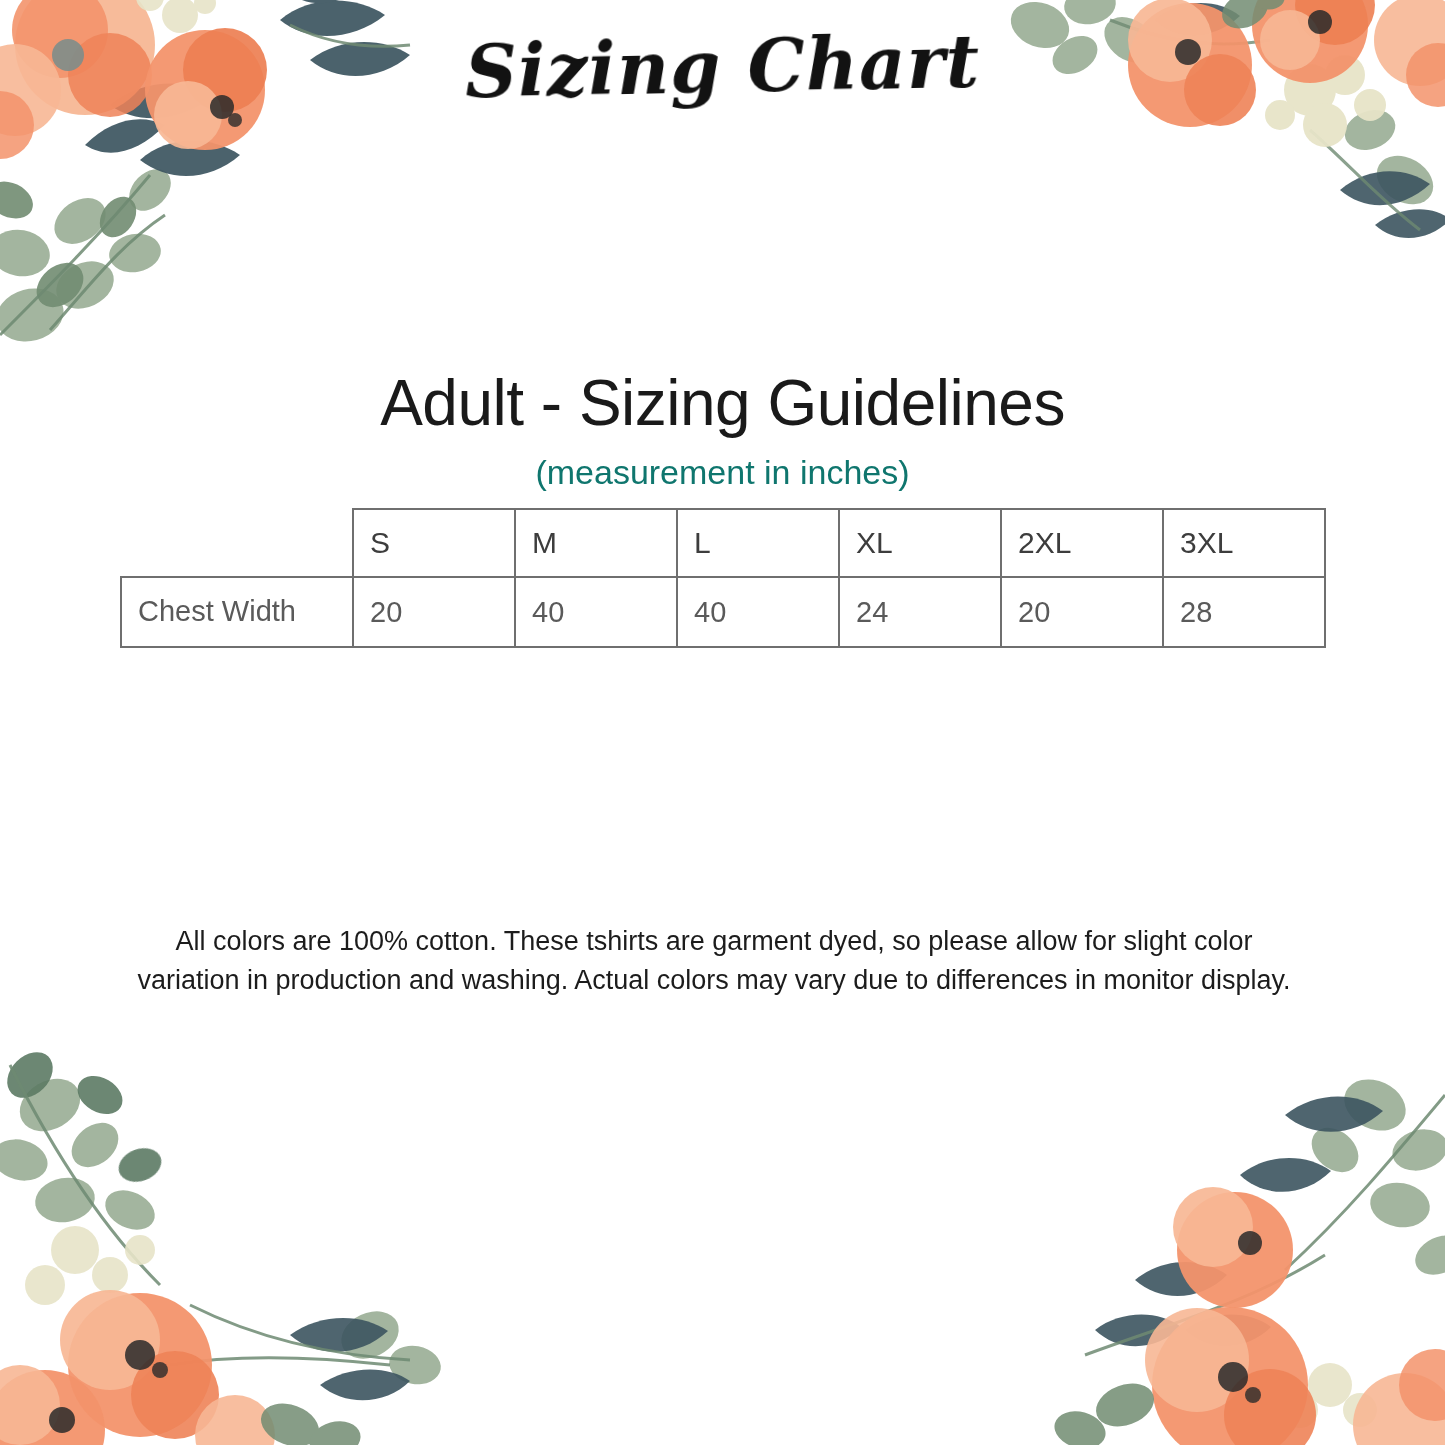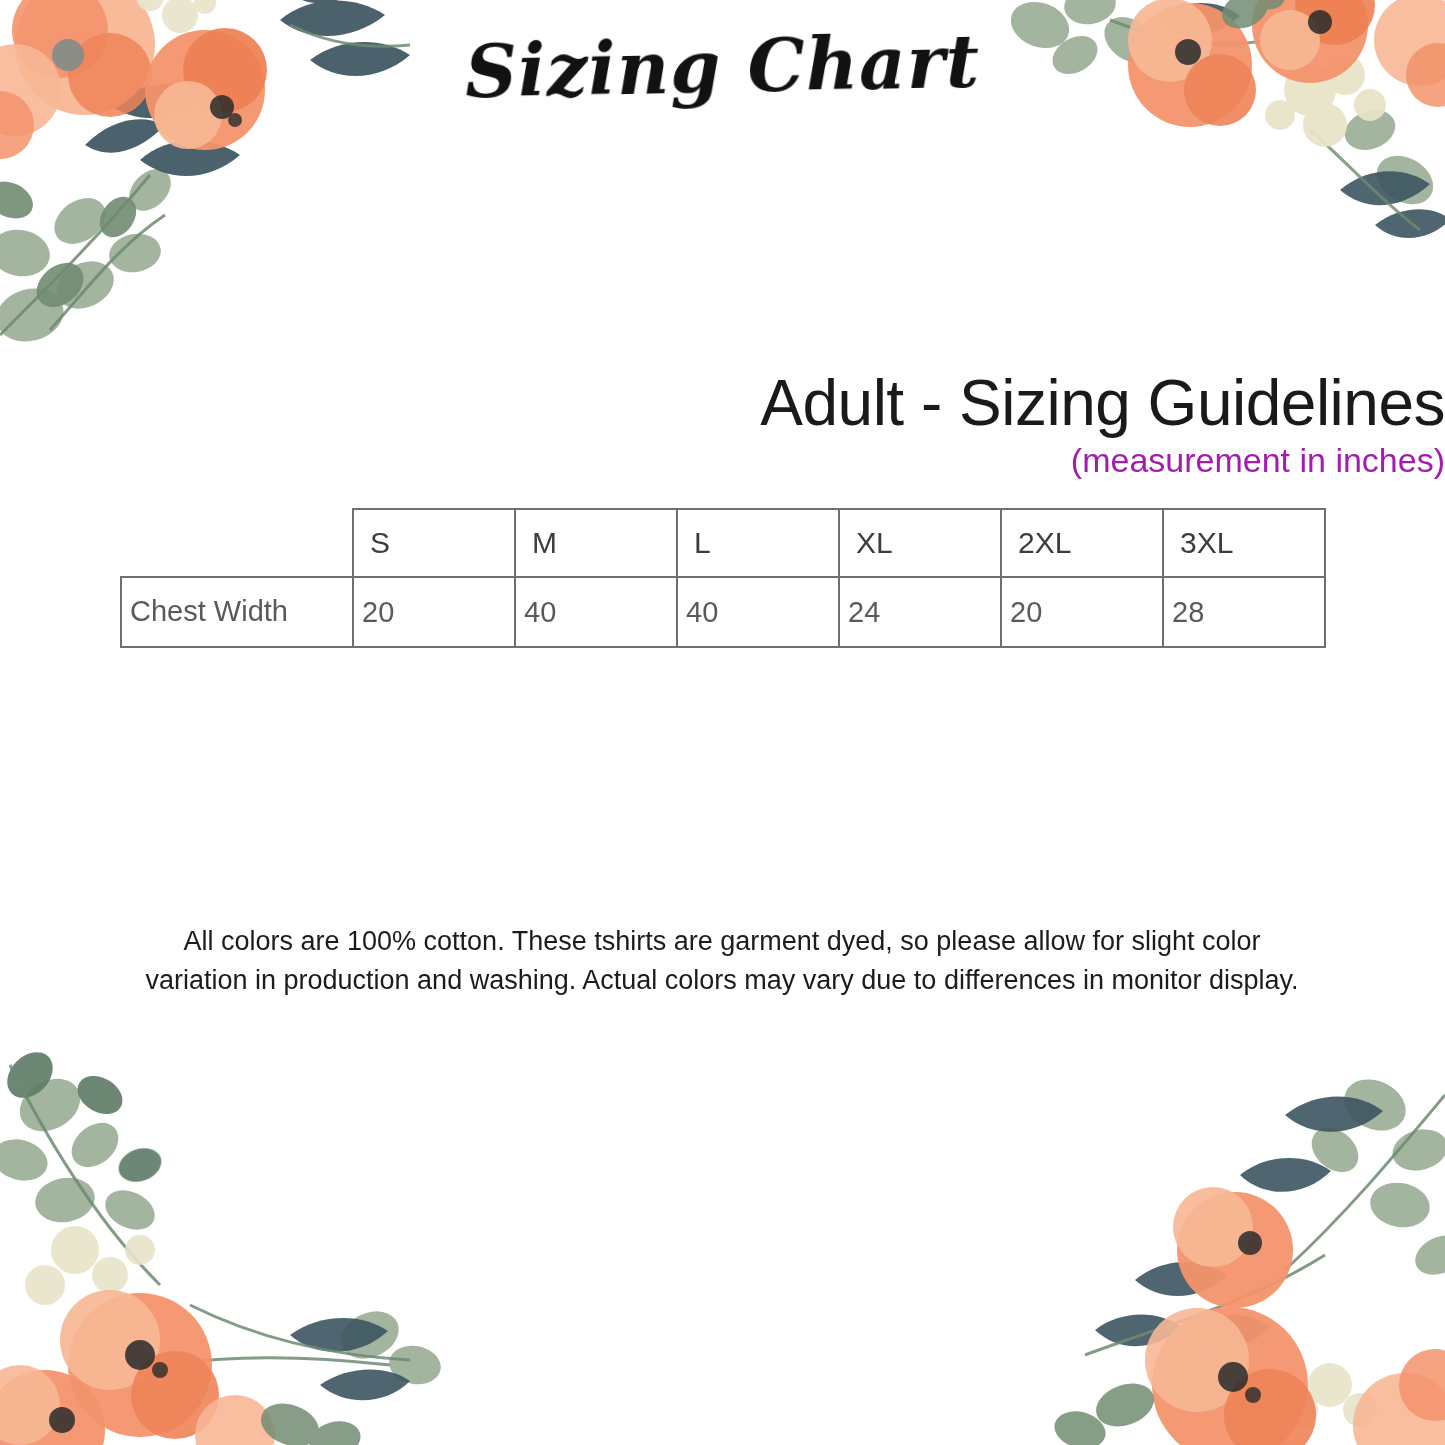--- a/index.html
+++ b/index.html
@@ -47,33 +47,33 @@
     color: #121212;
     transform: rotate(-1.2deg);
   }
 
   
   .heading-wrap {
     position: absolute;
     top: 370px;
     left: 0;
     width: 1445px;
-    text-align: right;
+    text-align: center;
   }
   .heading {
     font-size: 64px;
     font-weight: 400;
     color: #1a1a1a;
     line-height: 1.05;
     letter-spacing: -0.5px;
   }
   .subheading {
-    margin-top: 4px;
+    margin-top: 16px;
     font-size: 34px;
-    color: #a21caf;
+    color: #0f766e;
     font-weight: 400;
   }
 
   
   .table-wrap {
     position: absolute;
     left: 120px;
     top: 508px;
     width: 1206px;
   }
@@ -104,28 +104,28 @@
   table.sizing thead th.corner {
     border-left: none;
     border-top: none;
     border-bottom: none;
   }
   .row-label {
     color: #3d3d3d;
     font-size: 30px;
     line-height: 1.3;
   }
-  tr.r-chest td { height: 68px; padding-left: 8px; }
+  tr.r-chest td { height: 68px; }
   tr.r-sleeve td { height: 176px; }
   tr.r-body td { height: 118px; }
 
   
   .footnote {
     position: absolute;
-    left: 142px;
+    left: 134px;
     top: 922px;
     width: 1160px;
     text-align: center;
     font-size: 27px;
     line-height: 1.45;
     color: #1c1c1c;
   }
 </style>
 </head>
 <body>

